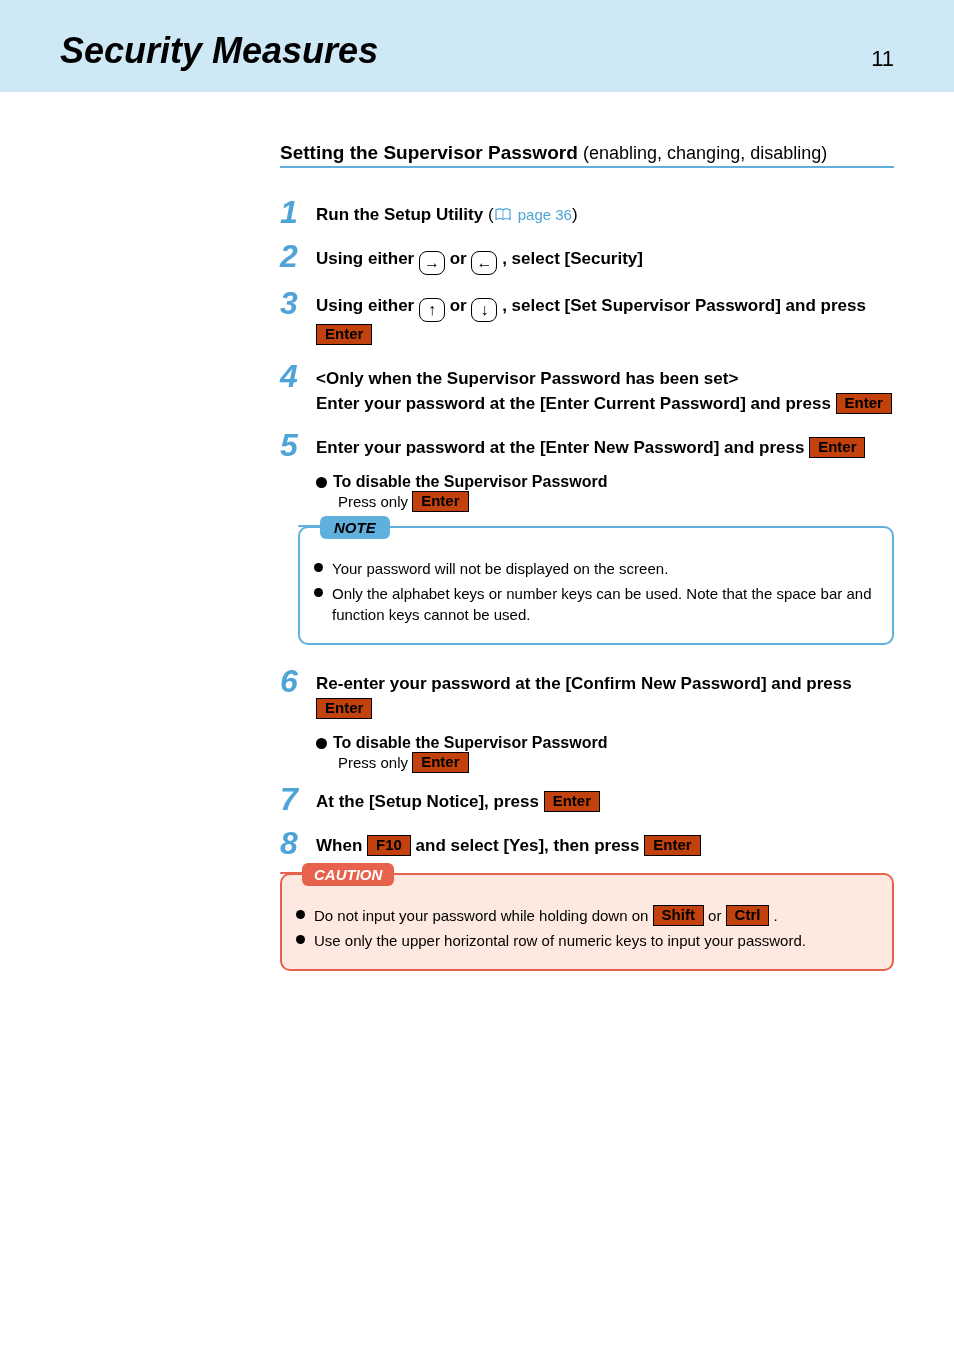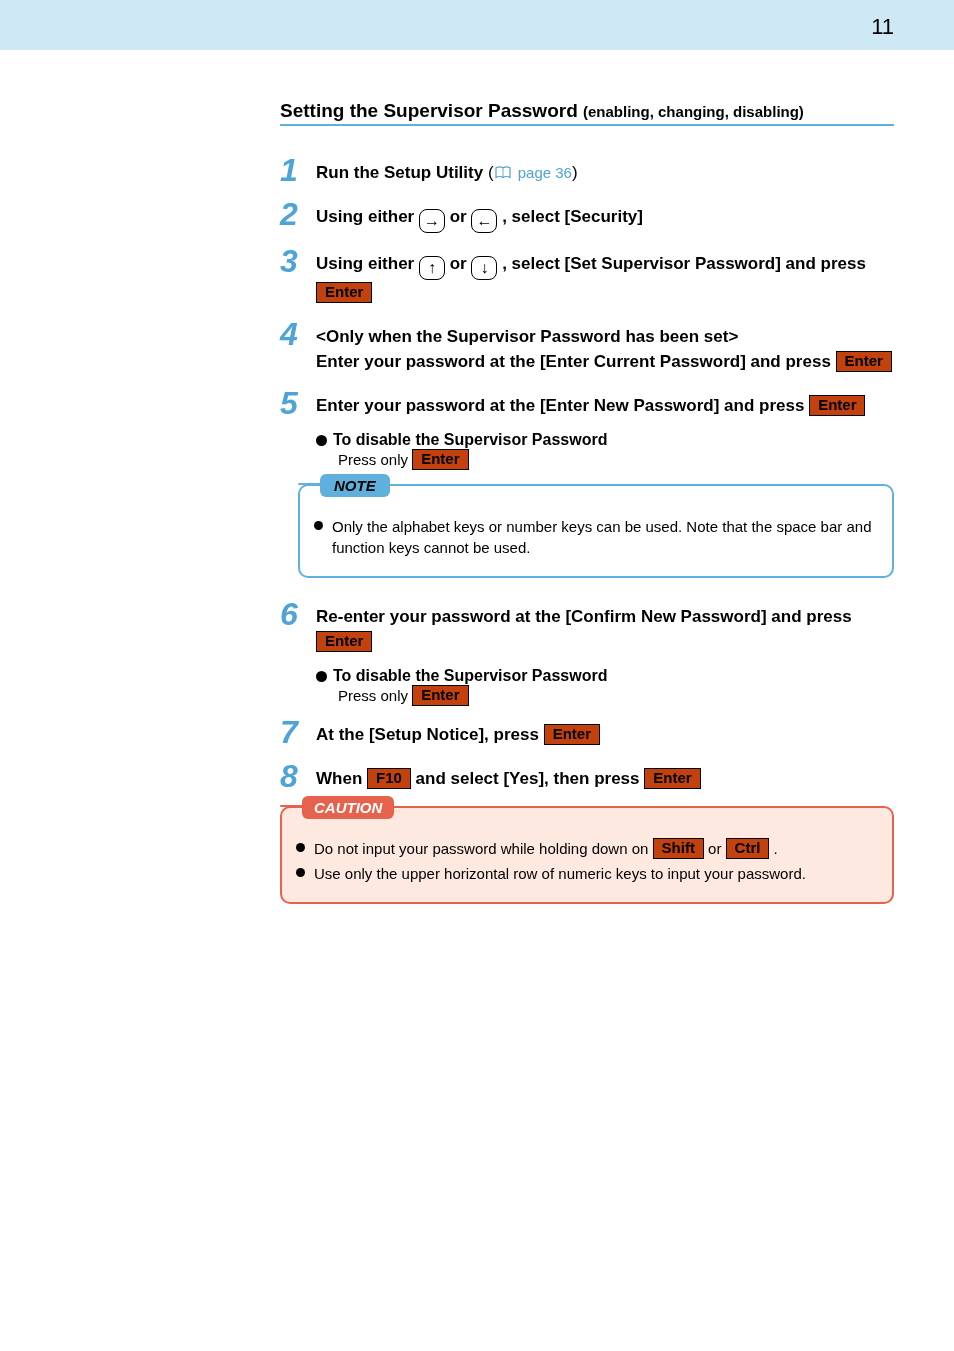--- a/index.html
+++ b/index.html
@@ -18,37 +18,37 @@
   .page-title {
     font-size: 36px;
     font-weight: bold;
     font-style: italic;
     color: #000;
     margin: 0;
   }
   .page-number {
     position: absolute;
     right: 60px;
-    bottom: 10px;
+    bottom: 20px;
     font-size: 22px;
     margin-left: 40px;
   }
   .content {
     padding: 50px 60px 60px 280px;
   }
   .section-heading {
     font-size: 19px;
     font-weight: bold;
     border-bottom: 2px solid #5fb0dd;
     padding-bottom: 2px;
     margin-bottom: 28px;
   }
   .section-heading .sub {
-    font-size: 15px;
-    font-weight: bold;
+    font-size: 18px;
+    font-weight: normal;
   }
   .step {
     display: flex;
     align-items: flex-start;
     margin-bottom: 12px;
   }
   .step-num {
     font-size: 32px;
     font-weight: bold;
     font-style: italic;
@@ -201,20 +201,21 @@
     display:inline-block;
     width:18px;height:14px;
     vertical-align:-2px;
     margin-right:2px;
   }
 </style>
 </head>
 <body>
 
 <div class="header-band">
+  <h1 class="page-title">Security Measures</h1>
   <div class="page-number">11</div>
 </div>
 
 <div class="content">
 
   <div class="section-heading">
     <span>Setting the Supervisor Password </span><span class="sub">(enabling, changing, disabling)</span>
   </div>
 
   <div class="step">
@@ -256,20 +257,21 @@
     </div>
   </div>
   <div class="sub-bullet">
     <span class="bdot"></span><span class="bhead">To disable the Supervisor Password</span><br>
     <div class="pressline"><span>Press only </span><span class="keycap">Enter</span></div>
   </div>
 
   <div class="note-box">
     <div class="note-label">NOTE</div>
     <ul>
+      <li>Your password will not be displayed on the screen.</li>
       <li>Only the alphabet keys or number keys can be used.  Note that the space bar and function keys cannot be used.</li>
     </ul>
   </div>
 
   <div class="step">
     <div class="step-num">6</div>
     <div class="step-body">
       <span>Re-enter your password at the [Confirm New Password] and press  </span><span class="keycap">Enter</span>
     </div>
   </div>

